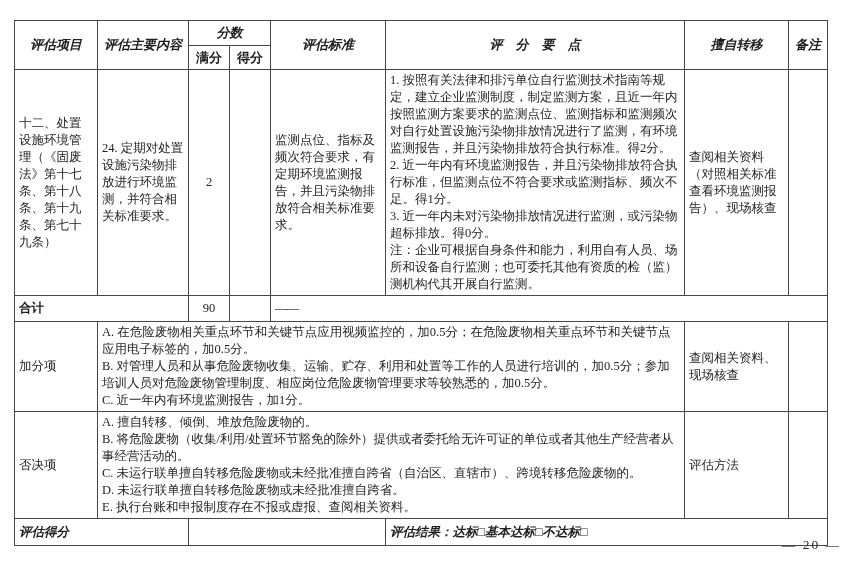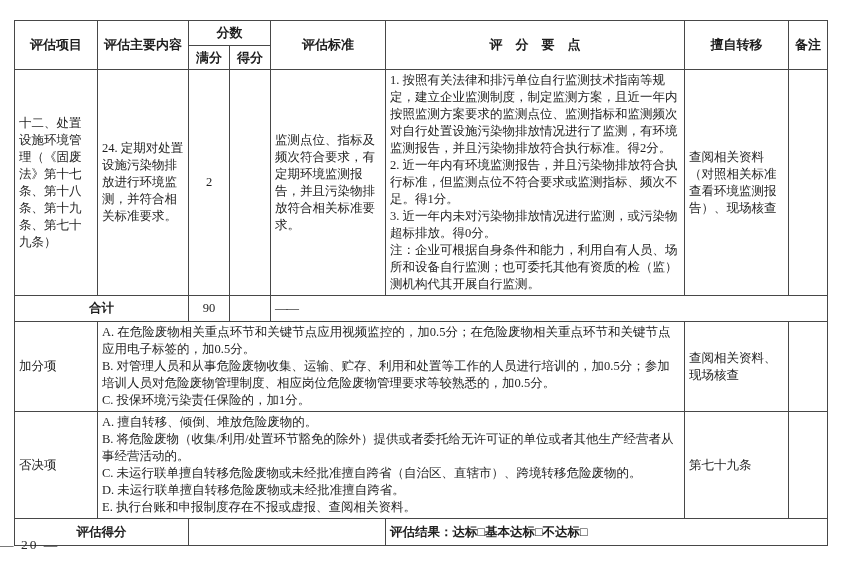--- a/index.html
+++ b/index.html
@@ -31,40 +31,40 @@
     vertical-align: middle;
     word-break: break-all;
     overflow: hidden;
   }
   .doc-table th {
     font-weight: bold;
     text-align: center;
     font-size: 13px;
     padding: 1px 2px;
   }
-  .hdr-row1 { height: 25px; }
+  .hdr-row1 { height: 25px; font-style: italic; }
   .hdr-row2 { height: 24px; }
   .main-row { height: 222px; }
   .total-row { height: 26px; }
   .bonus-row { height: 82px; }
   .veto-row { height: 105px; }
-  .score-row { height: 27px; }
+  .score-row { height: 27px; font-style: italic; }
   .cell-top { vertical-align: top; }
-  .cell-center-text { text-align: center; }
+  .cell-center-text { }
   .bold { font-weight: bold; }
   .points-cell div { margin: 0; }
   .num-cell { text-align: center; }
   .dash-cell { text-align: left; padding-left: 6px; letter-spacing: -1px; }
   .result-cell { font-weight: bold; }
   .page-footer {
     position: absolute;
     left: 0;
     top: 537px;
     width: 841px;
-    text-align: left;
+    text-align: right;
     font-size: 13.5px;
     color: #2a2a2a;
     letter-spacing: 2px;
   }
 </style>
 </head>
 <body>
 
 <table class="doc-table">
   <colgroup>
@@ -114,36 +114,36 @@
     <td class="num-cell">90</td>
     <td class="num-cell"></td>
     <td colspan="4" class="dash-cell">——</td>
   </tr>
 
   <tr class="bonus-row">
     <td>加分项</td>
     <td colspan="5" class="cell-top points-cell">
       <div>A. 在危险废物相关重点环节和关键节点应用视频监控的，加0.5分；在危险废物相关重点环节和关键节点应用电子标签的，加0.5分。</div>
       <div>B. 对管理人员和从事危险废物收集、运输、贮存、利用和处置等工作的人员进行培训的，加0.5分；参加培训人员对危险废物管理制度、相应岗位危险废物管理要求等较熟悉的，加0.5分。</div>
-      <div>C. 投保环境污染责任保险的，加1分。</div>
+      <div>C. 近一年内有环境监测报告，加1分。</div>
     </td>
     <td>查阅相关资料、现场核查</td>
     <td></td>
   </tr>
 
   <tr class="veto-row">
     <td>否决项</td>
     <td colspan="5" class="cell-top points-cell">
       <div>A. 擅自转移、倾倒、堆放危险废物的。</div>
       <div>B. 将危险废物（收集/利用/处置环节豁免的除外）提供或者委托给无许可证的单位或者其他生产经营者从事经营活动的。</div>
       <div>C. 未运行联单擅自转移危险废物或未经批准擅自跨省（自治区、直辖市）、跨境转移危险废物的。</div>
       <div>D. 未运行联单擅自转移危险废物或未经批准擅自跨省。</div>
       <div>E. 执行台账和申报制度存在不报或虚报、查阅相关资料。</div>
     </td>
-    <td>第七十九条</td>
+    <td>评估方法</td>
     <td></td>
   </tr>
 
   <tr class="score-row">
     <td colspan="2" class="cell-center-text bold">评估得分</td>
     <td colspan="3"></td>
     <td colspan="3" class="result-cell">评估结果：达标□基本达标□不达标□</td>
   </tr>
 </tbody>
   </table>

